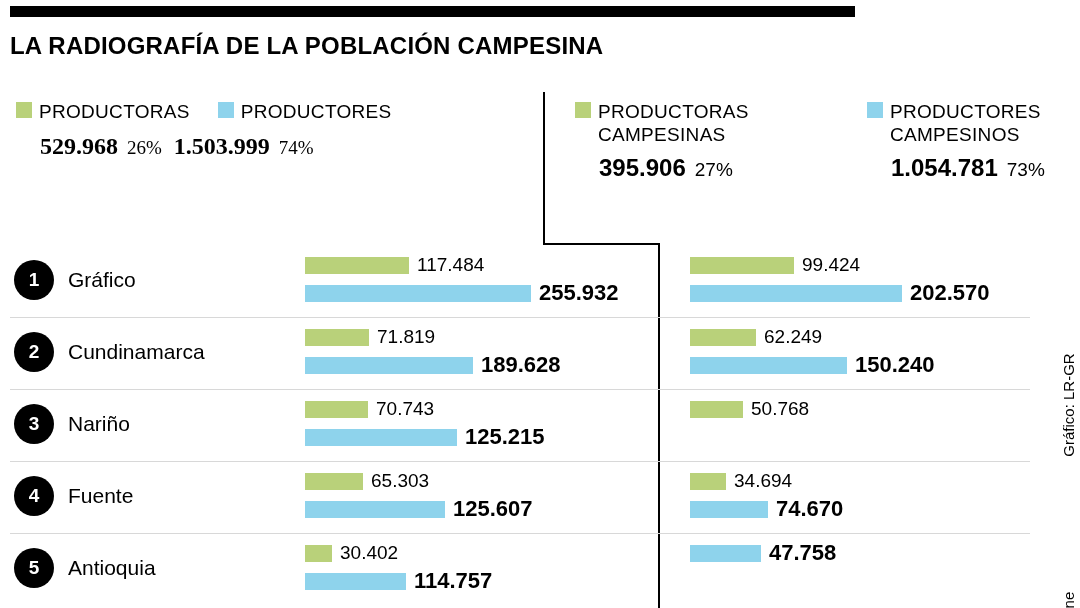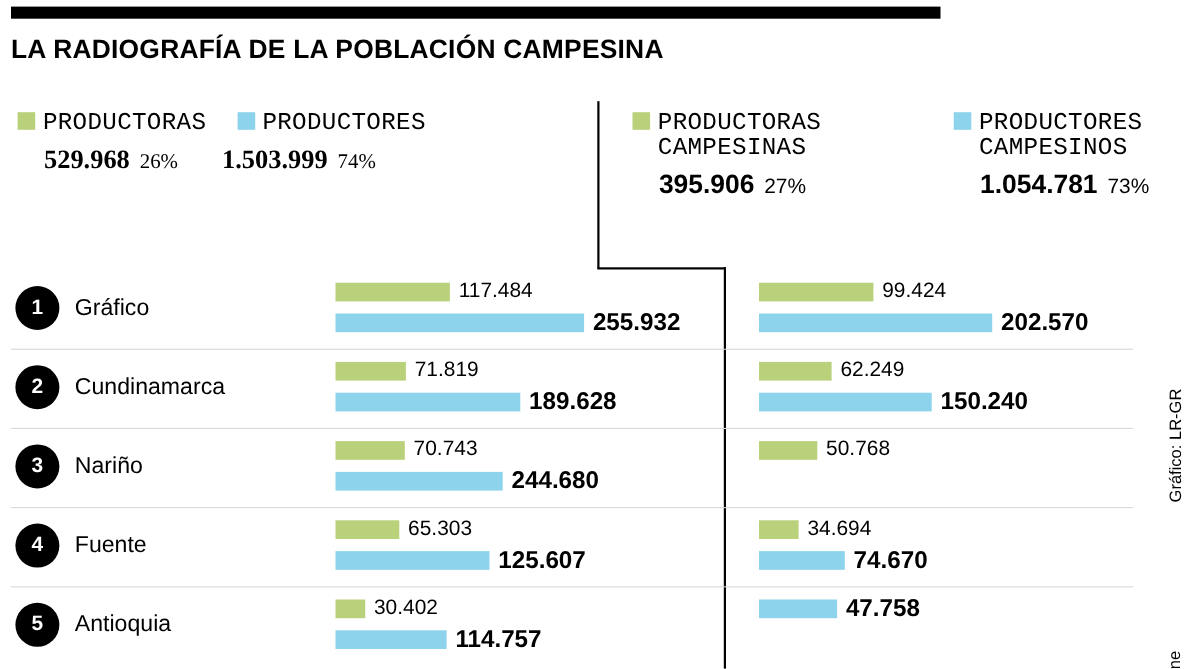--- a/index.html
+++ b/index.html
@@ -51,43 +51,42 @@
   .swatch {
     width: 16px;
     height: 16px;
     margin-top: 2px;
     margin-right: 7px;
     flex: none;
   }
   .sw-green { background: #b9d17a; }
   .sw-blue  { background: #8ed3ec; }
   .legend-label {
-    font-size: 22px;
+    font-size: 19px;
     letter-spacing: 0.3px;
     line-height: 23px;
     white-space: pre-line;
-    font-family: Liberation Mono, monospace;
   }
   .legend-values {
     display: flex;
     align-items: baseline;
   }
   .big-num {
     font-size: 24px;
     font-weight: bold;
   }
   .pct {
     font-size: 19px;
     margin-left: 9px;
   }
 
   
   .legend-left .legend-entry + .legend-entry { margin-left: 28px; }
   .legend-left .legend-values { margin-top: 10px; margin-left: 24px; font-family: Liberation Serif, serif; }
-  .legend-left .legend-values .grp + .grp { margin-left: 40px; }
+  .legend-left .legend-values .grp + .grp { margin-left: 12px; }
   .grp { display: flex; align-items: baseline; }
 
   
   .legend-right .legend-entry { width: 270px; }
   .legend-right .legend-entry.second { margin-left: 22px; }
   .legend-right .legend-values { margin-top: 8px; margin-left: 24px; }
   .legend-right .legend-values .grp { width: 270px; }
   .legend-right .legend-values .grp.second { margin-left: 22px; }
 
   
@@ -291,21 +290,21 @@
   <div class="row">
     <div class="rank">3</div>
     <div class="dept">Nariño</div>
     <div class="bars left-panel">
       <div class="bar-line">
         <div class="bar bar-green" style="width:63px"></div>
         <span class="bar-val">70.743</span>
       </div>
       <div class="bar-line">
         <div class="bar bar-blue" style="width:152px"></div>
-        <span class="bar-val bold">244.680</span>
+        <span class="bar-val bold">125.215</span>
       </div>
     </div>
     <div class="bars right-panel">
       <div class="bar-line">
         <div class="bar bar-green" style="width:53px"></div>
         <span class="bar-val">50.768</span>
       </div>
     </div>
   </div>
 

